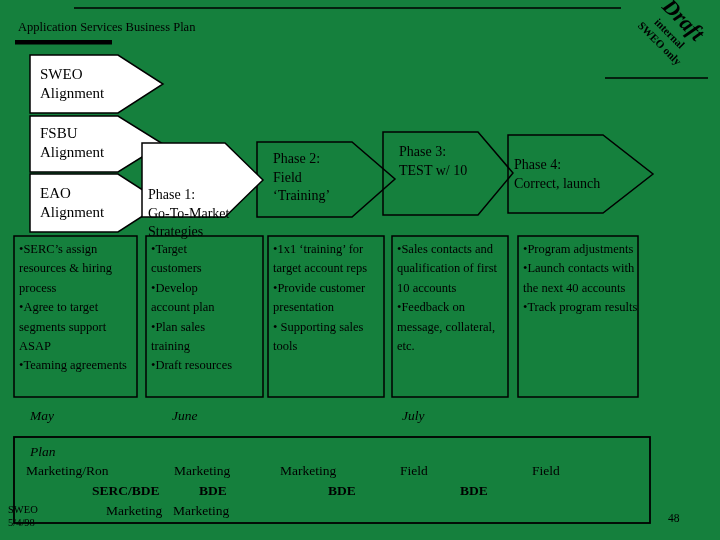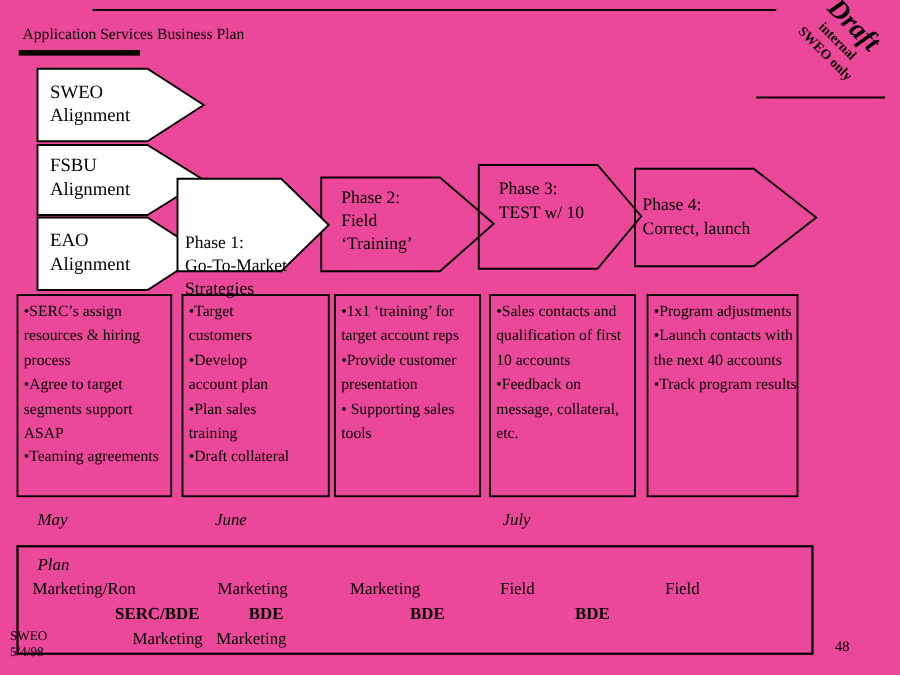--- a/index.html
+++ b/index.html
@@ -1,17 +1,17 @@
 <!DOCTYPE html>
 <html><head>
 <meta charset="utf-8">
 <style>
   html,body { margin:0; padding:0; background:#fff; }
   .slide {
-    position:relative; width:720px; height:540px; background:#ec4899;
+    position:relative; width:720px; height:540px; background:#15803d;
     font-family:"Liberation Serif", serif; color:#000; overflow:hidden;
   }
   svg.layer { position:absolute; left:0; top:0; }
   .txt { position:absolute; white-space:pre-line; line-height:1.3; }
 
   .breadcrumb { left:18px; top:19px; font-size:12.5px; }
   .title { left:183px; top:42px; font-size:29px; letter-spacing:0.5px; }
 
   .draft { position:absolute; left:597px; top:-4px; width:120px; height:100px;
            transform:rotate(45deg); text-align:center; }
@@ -109,21 +109,21 @@
 
   <div class="bullets bb1">
     <div>•SERC’s assign resources &amp; hiring process</div>
     <div>•Agree to target segments support ASAP</div>
     <div>•Teaming agreements</div>
   </div>
   <div class="bullets bb2">
     <div>•Target customers</div>
     <div>•Develop account plan</div>
     <div>•Plan sales training</div>
-    <div>•Draft collateral</div>
+    <div>•Draft resources</div>
   </div>
   <div class="bullets bb3">
     <div>•1x1 ‘training’ for target account reps</div>
     <div>•Provide customer presentation</div>
     <div>• Supporting sales tools</div>
   </div>
   <div class="bullets bb4">
     <div>•Sales contacts and qualification of first 10 accounts</div>
     <div>•Feedback on message, collateral, etc.</div>
   </div>

